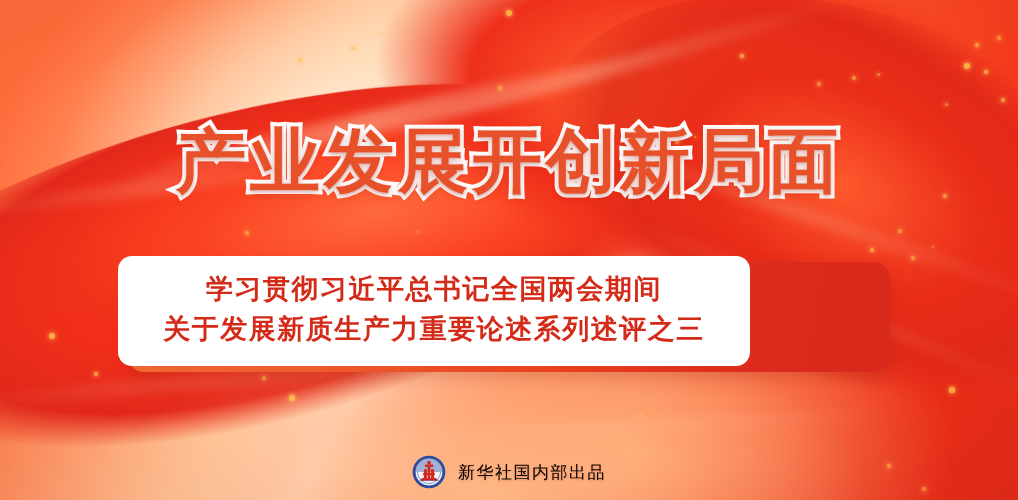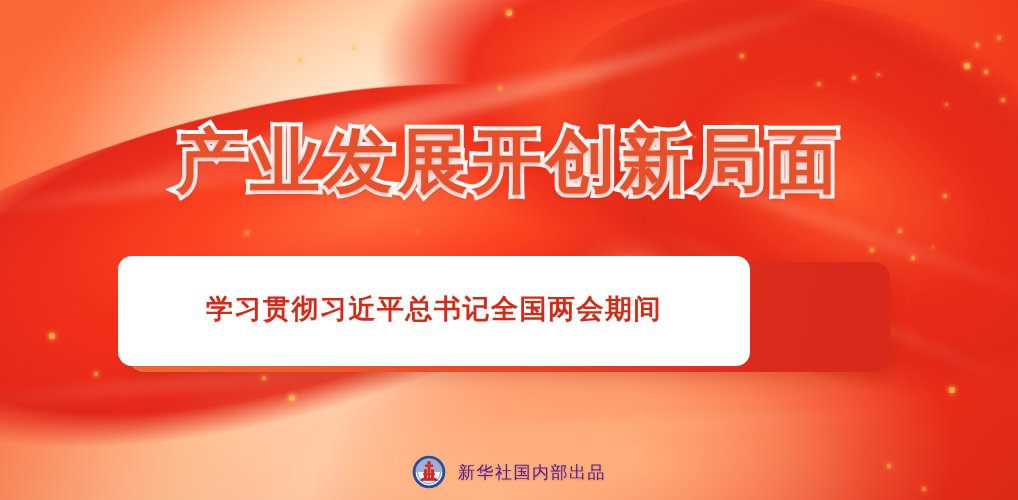--- a/index.html
+++ b/index.html
@@ -167,21 +167,21 @@
     height: 40px;
     display: flex;
     align-items: center;
     justify-content: center;
     gap: 12px;
     z-index: 9;
   }
   .footer-logo { width: 34px; height: 34px; display:block; }
   .footer-text {
     font-size: 17px;
-    color: #4c1d95;
+    color: #000000;
     letter-spacing: 1.5px;
     font-weight: normal;
     text-shadow: 0 1px 2px rgba(160,40,16,0.30);
   }
 </style>
 </head>
 <body>
 
 <div class="banner">
 
@@ -244,20 +244,21 @@
       <div class="sp" style="left: 416.6px; top: 230.6px; width: 2.8px; height: 2.8px; opacity: 0.48; background: rgb(255, 194, 74);"></div>
     </div>
 
   <div class="title-wrap">
     <span class="title">产业发展开创新局面</span>
   </div>
 
   <div class="subtitle-frame"></div>
   <div class="subtitle-card">
     <div class="subtitle-line">学习贯彻习近平总书记全国两会期间</div>
+    <div class="subtitle-line">关于发展新质生产力重要论述系列述评之三</div>
   </div>
 
   <div class="footer">
     <span>
       <svg class="footer-logo" viewBox="0 0 100 100">
         <circle cx="50" cy="50" r="48" fill="#2a4d9b"></circle>
         <circle cx="50" cy="50" r="41" fill="#f2f4fa"></circle>
         <circle cx="50" cy="50" r="41" fill="none" stroke="#2a4d9b" stroke-width="3"></circle>
         <path d="M50 50 m-41 0 a41 41 0 0 1 82 0 z" fill="#5d78b8" opacity="0.55"></path>
         <g fill="#d8271b">

